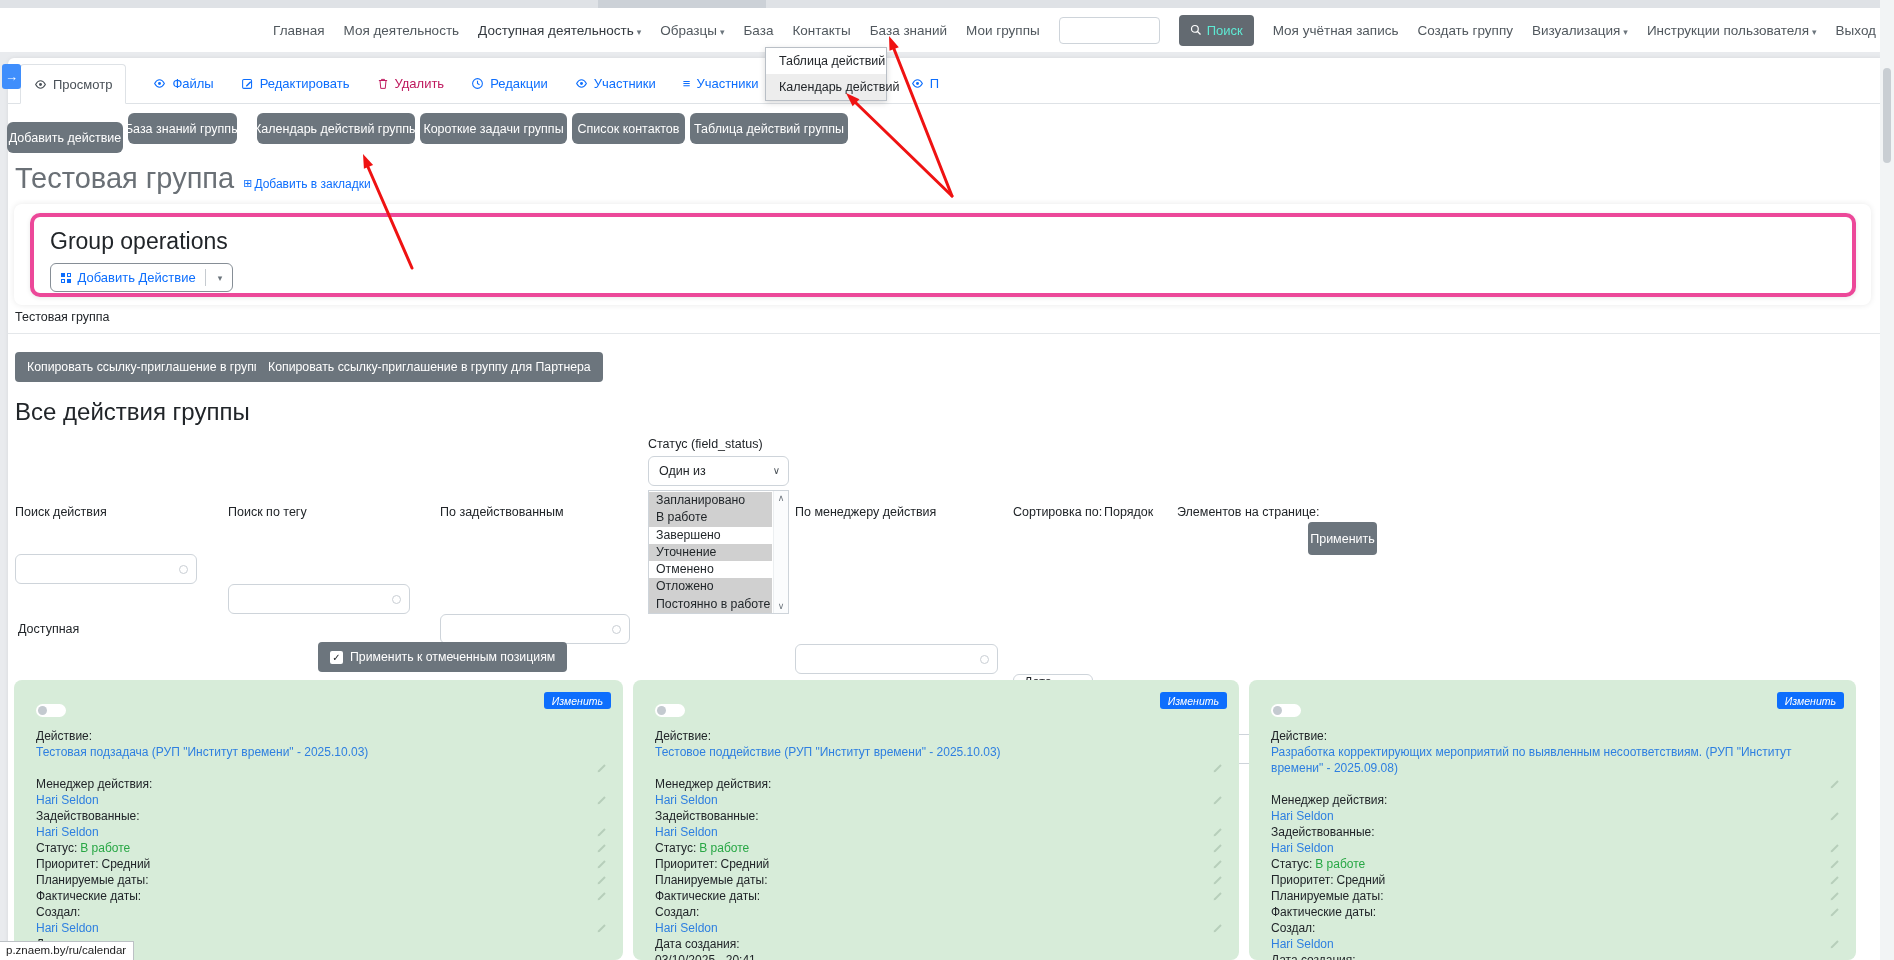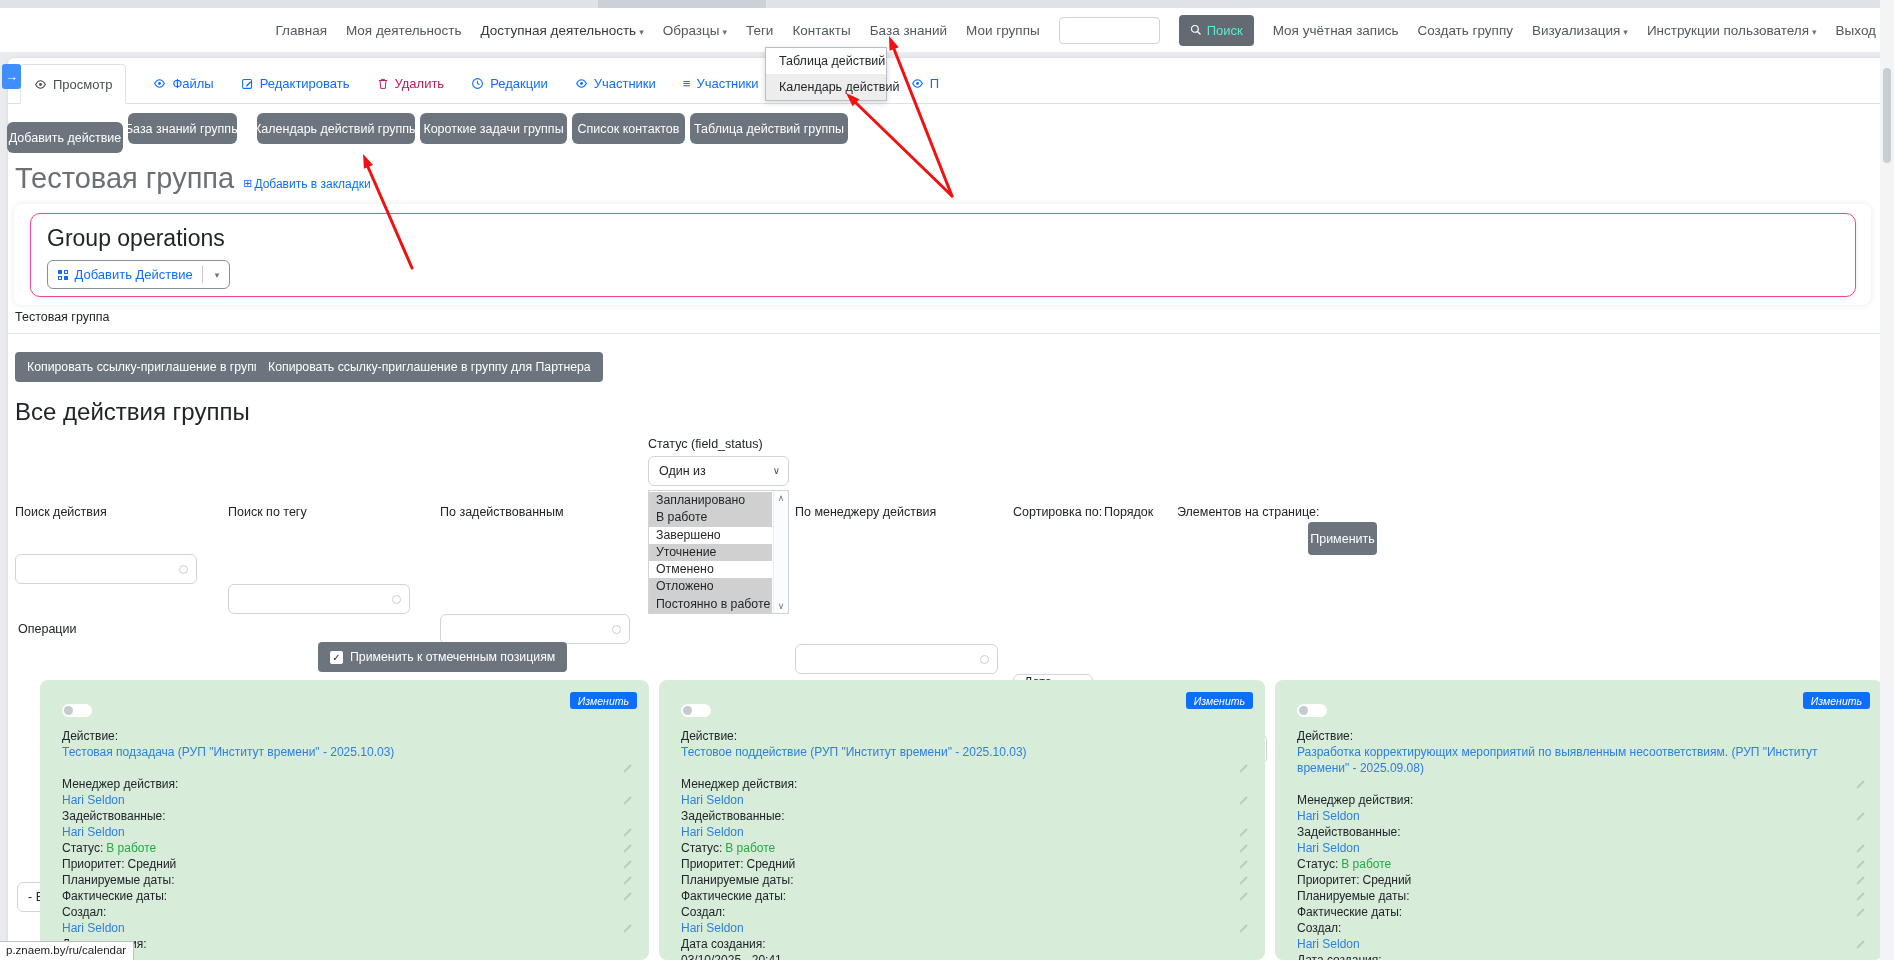--- a/index.html
+++ b/index.html
@@ -66,21 +66,21 @@
   
   .title-row { left:15px; top:163px; display:flex; align-items:flex-end; gap:9px; }
   .page-title { font-size:29px; font-weight:400; color:#6a7076; line-height:1.1; }
   .bookmark-link { font-size:12px; color:#0d6efd; padding-bottom:4px; cursor:pointer; display:flex; align-items:center; gap:2px;}
   .bookmark-link .bk-ico { font-size:11px; }
 
   
   .gops-outer { left:14px; top:204px; width:1857px; height:101px; background:#fff;
                 border-radius:8px; box-shadow:0 0 6px rgba(0,0,0,.09); }
   .gops-card { left:30px; top:213px; width:1826px; height:84px; background:#fff;
-               border:1px solid #ec4899; border-radius:10px; box-shadow:0 1px 5px rgba(0,0,0,.09);
+               border:4px solid #ec4899; border-radius:10px; box-shadow:0 1px 5px rgba(0,0,0,.09);
                padding:11px 16px; }
   .gops-title { font-size:23px; color:#212529; font-weight:400; margin-bottom:8px; }
   .gops-btn { display:inline-flex; align-items:center; gap:7px; border:1px solid #868e96;
               border-radius:6px; background:#fff; color:#0d6efd; font-size:13px;
               height:29px; padding:0 10px; cursor:pointer; }
   .gops-btn .divider { width:1px; height:17px; background:#c6cbd0; margin:0 2px; }
   .grid-ico { display:inline-grid; grid-template-columns:4px 4px; grid-template-rows:4px 4px; gap:1.5px; }
   .grid-ico i { background:#0d6efd; }
   .grid-ico i.o { background:transparent; border:1px solid #0d6efd; }
 
@@ -132,21 +132,21 @@
 
   .lbl-ops { left:18px; top:622px; }
   .sel-ops { left:17px; top:642px; width:289px; height:30px; }
   .ops-apply { left:318px; top:642px; height:30px; background:#6c757d; color:#fff; border:none;
                border-radius:4px; font-size:12.3px; padding:0 12px; display:flex; align-items:center;
                gap:7px; cursor:pointer; }
   .cbx { width:13px; height:13px; background:#fff; border-radius:2px; color:#1b1f22;
          font-size:10px; line-height:13px; text-align:center; display:inline-block; }
 
   
-  .card { top:680px; height:280px; background:#d7ecd9; border-radius:8px; overflow:hidden;margin-left:26px; }
+  .card { top:680px; height:280px; background:#d7ecd9; border-radius:8px; overflow:hidden; }
   .card1 { left:14px;   width:609px; }
   .card2 { left:633px;  width:606px; }
   .card3 { left:1249px; width:607px; }
   .toggle { position:absolute; left:22px; top:24px; width:30px; height:13px; background:#fff;
             border-radius:7px; cursor:pointer; }
   .toggle::before { content:''; position:absolute; left:2px; top:2px; width:9px; height:9px;
                     border-radius:50%; background:#c4cad0; }
   .edit-btn { position:absolute; right:12px; top:12px; height:17px; padding:0 8px;
               background:#0d6efd; color:#fff; font-size:10.5px; font-style:italic;
               border-radius:3px; display:flex; align-items:center; cursor:pointer; }
@@ -174,21 +174,21 @@
 <body>
 
 <div class="abs topstrip"></div>
 <div class="abs topstrip-seg"></div>
 
 <div class="abs navbar">
   <span class="nav-item">Главная</span>
   <span class="nav-item">Моя деятельность</span>
   <span class="nav-item active"><span>Доступная деятельность</span><span class="caret">▾</span></span>
   <span class="nav-item"><span>Образцы</span><span class="caret">▾</span></span>
-  <span class="nav-item">Теги</span>
+  <span class="nav-item">База</span>
   <span class="nav-item">Контакты</span>
   <span class="nav-item">База знаний</span>
   <span class="nav-item">Мои группы</span>
   <input class="nav-search" placeholder="" style="">
   <button class="nav-search-btn">
     <svg width="12" height="12" viewBox="0 0 16 16">
         <circle cx="6.5" cy="6.5" r="4.5" fill="none" stroke="#fff" stroke-width="1.6"></circle>
         <line x1="10" y1="10" x2="14" y2="14" stroke="#fff" stroke-width="1.6"></line>
       </svg>
     <span>Поиск</span>
@@ -349,21 +349,21 @@
   <span>Убыв.</span>
   <span class="sel-caret">∨</span>
 </div>
 <div class="abs flabel lbl-pp">Элементов на странице:</div>
 <div class="abs fselect sel-pp">
   <span>75</span>
   <span class="sel-caret">∨</span>
 </div>
 <button class="abs apply-btn">Применить</button>
 
-<div class="abs flabel lbl-ops">Операции</div>
+<div class="abs flabel lbl-ops">Доступная</div>
 <div class="abs fselect sel-ops">
   <span>- Выберите -</span>
   <span class="sel-caret">∨</span>
 </div>
 <button class="abs ops-apply">
   <span class="cbx">✓</span>
   <span>Применить к отмеченным позициям</span>
 </button>
 
 <div class="abs card card1">

